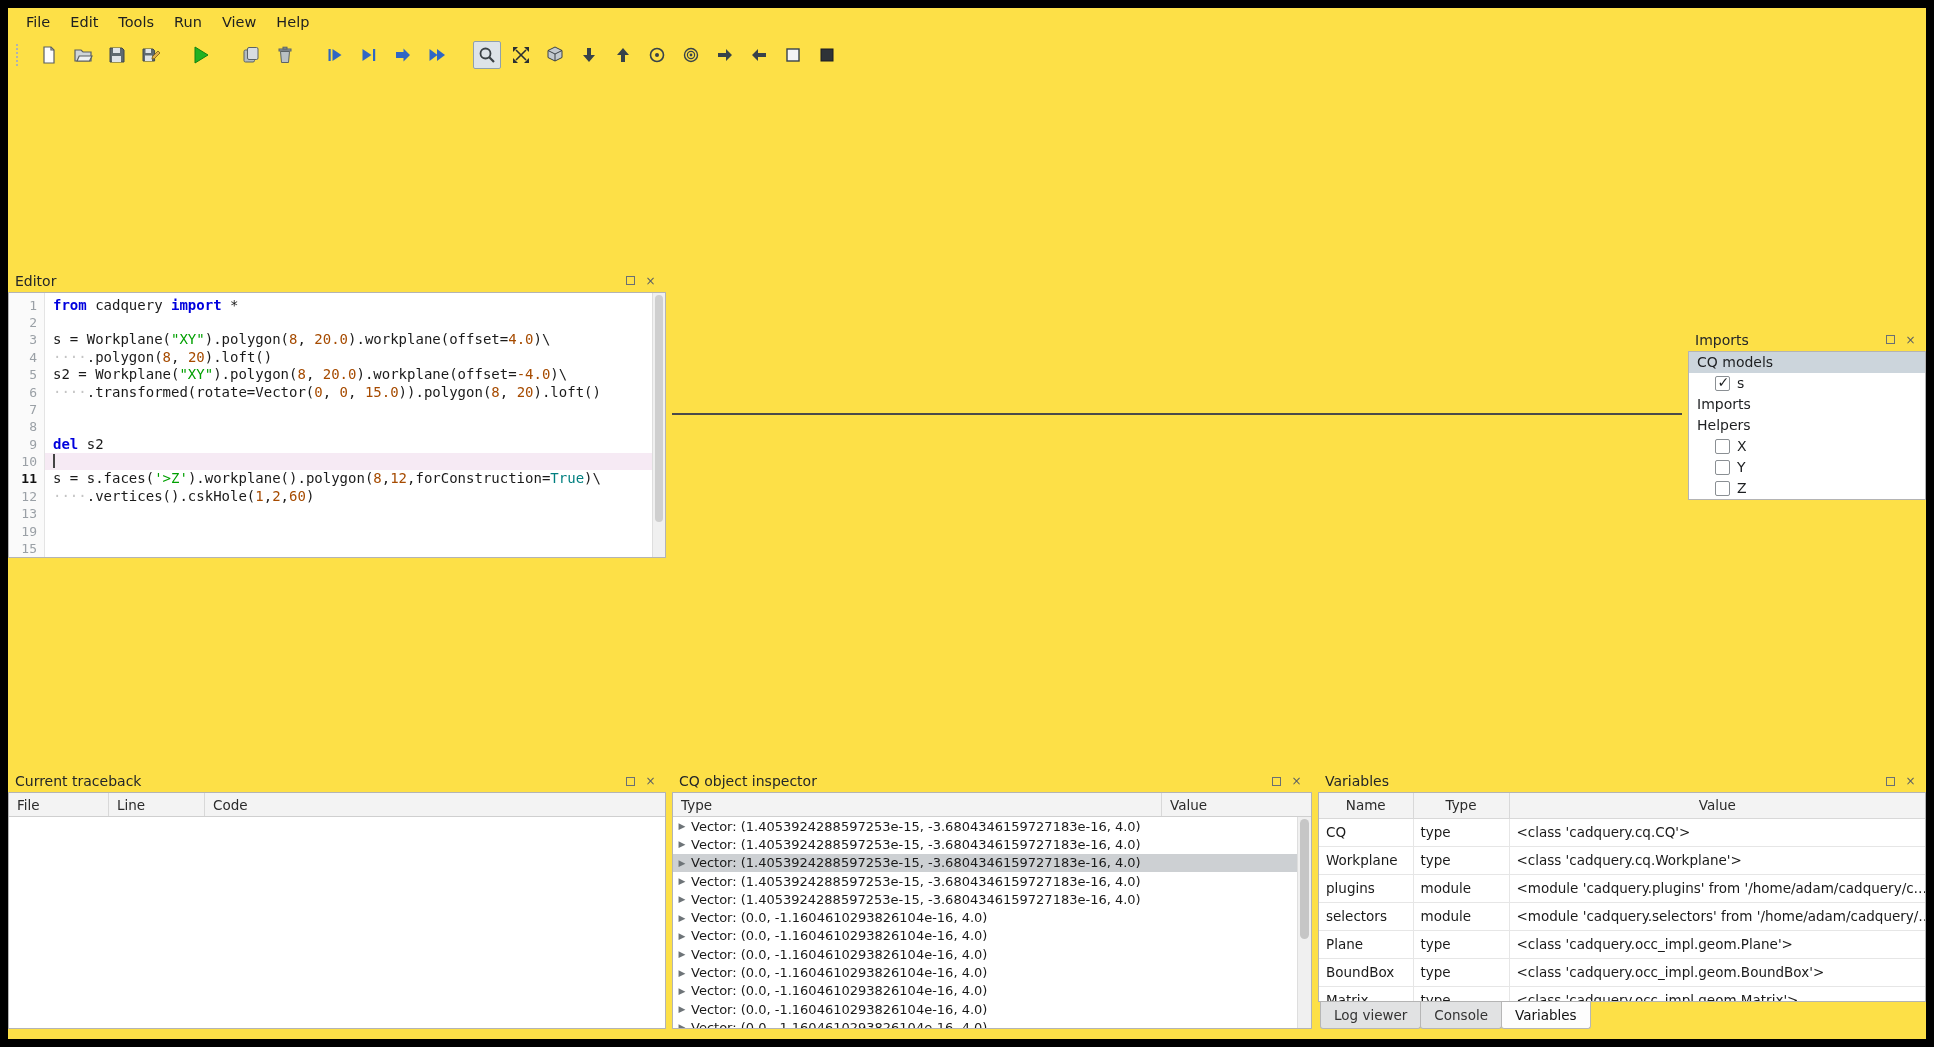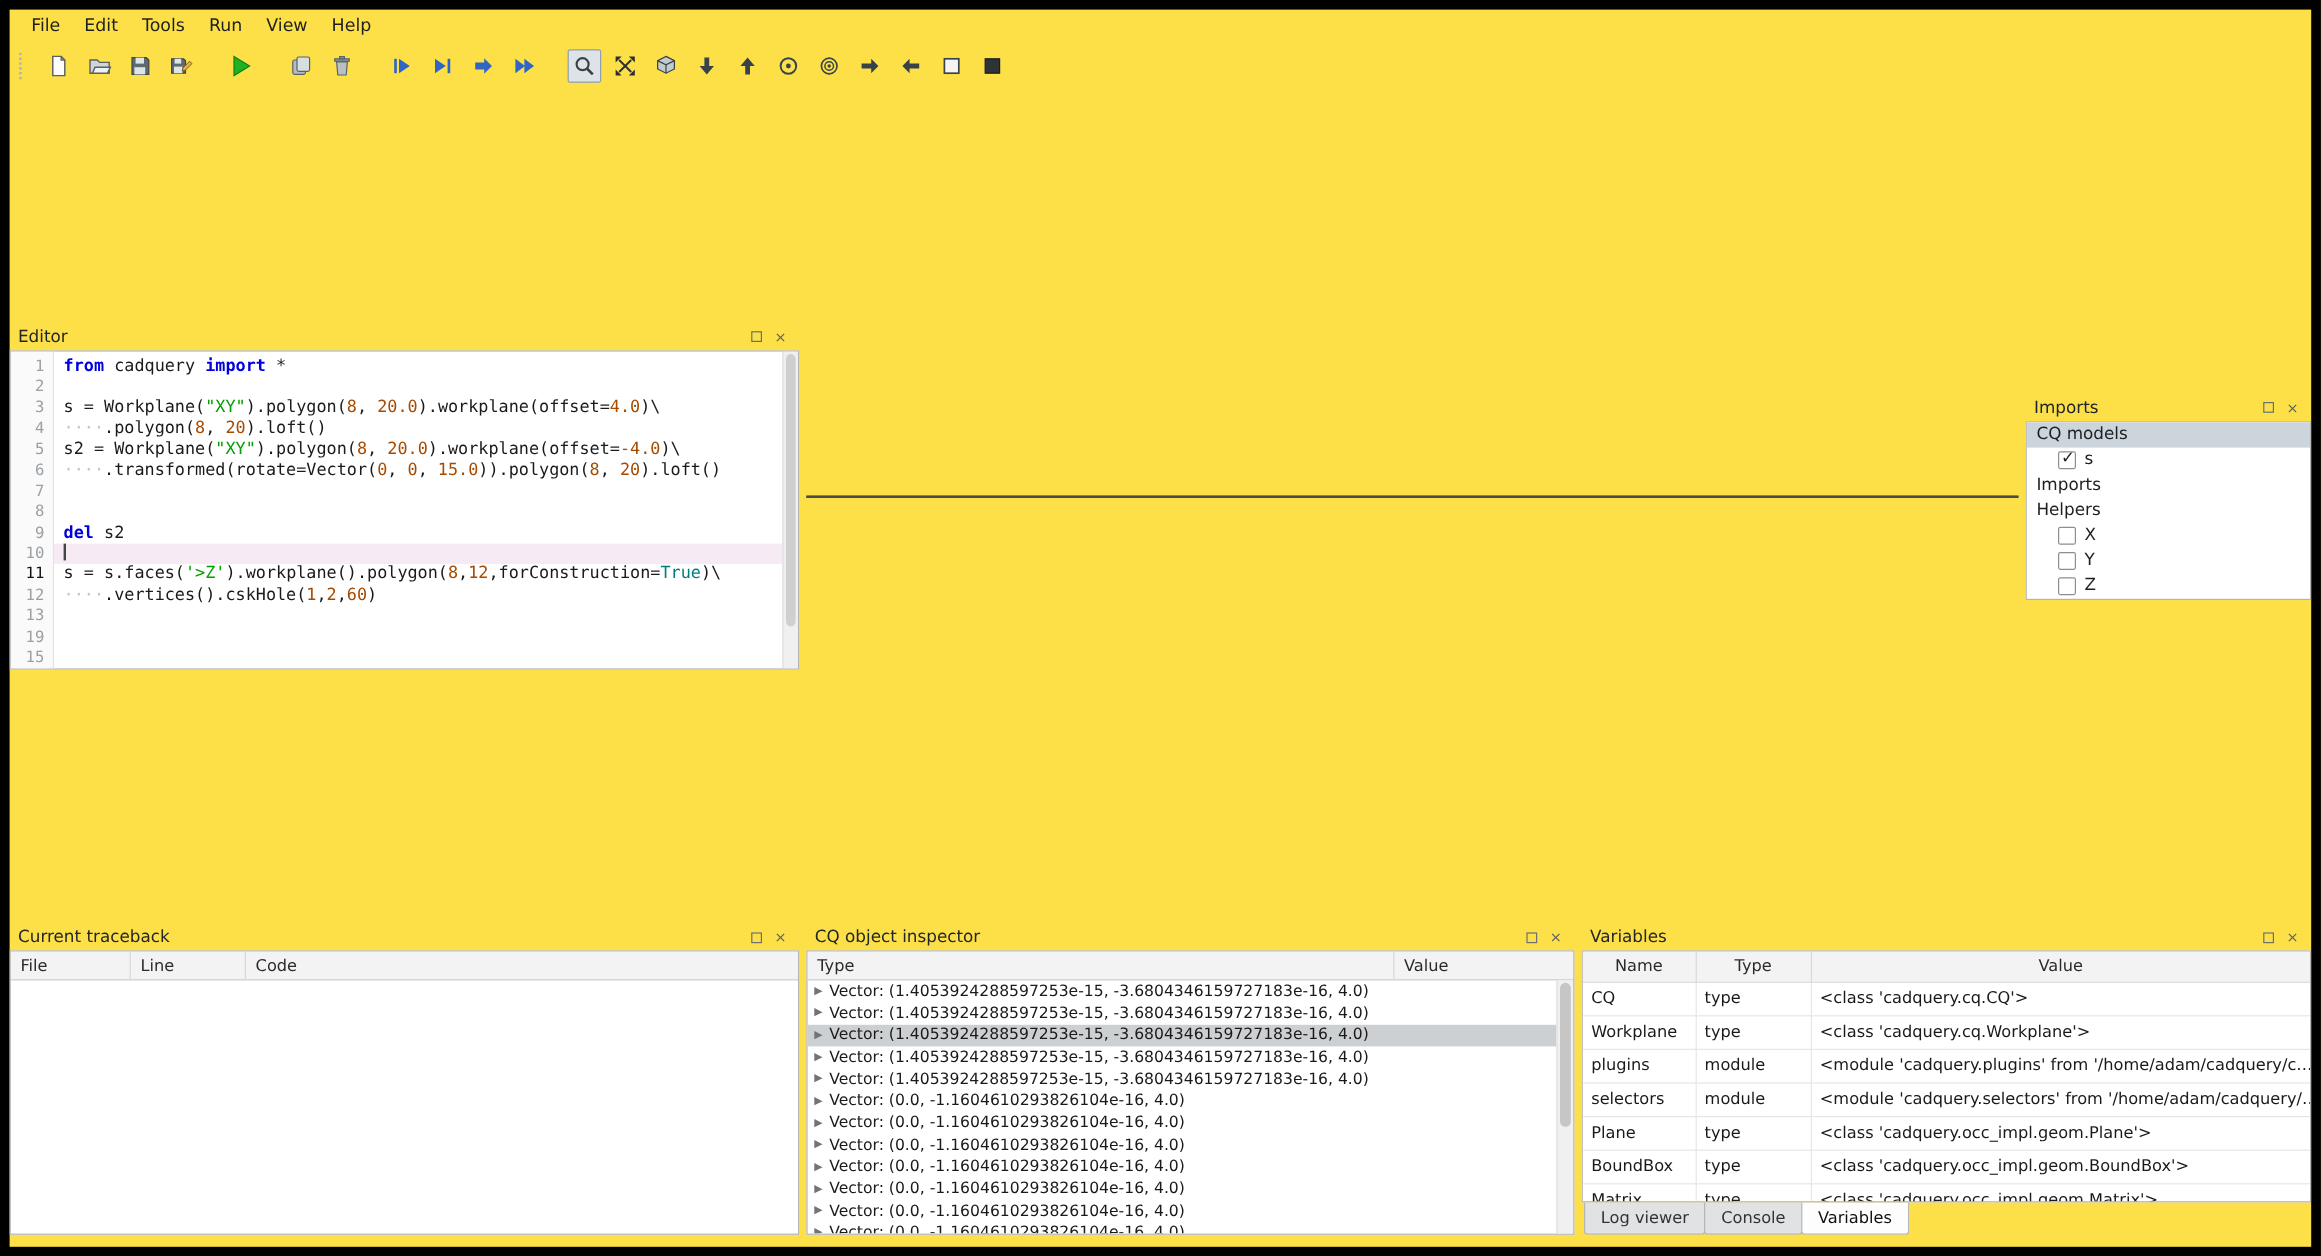--- a/index.html
+++ b/index.html
@@ -27,21 +27,21 @@
   .dock-title .spacer { flex:1; }
   .dock-btn { width:17px; height:16px; display:flex; align-items:center; justify-content:center; color:#5a5f63; font-size:12px; margin-left:3px; cursor:default; }
   .float-glyph { width:9px; height:9px; border:1.5px solid #6a6f73; display:block; }
   .dock-body { flex:1 1 auto; background:#fff; border:1px solid #b4b4b4; overflow:hidden; position:relative; min-height:0; }
 
   
   .editor-dock { width:658px; flex:0 0 auto; }
   .editor-body { display:flex; font-family:"DejaVu Sans Mono",monospace; }
   .gutter { width:36px; background:#fafafa; border-right:1px solid #e4e4e4; color:#9aa0a6; text-align:right; padding:4px 7px 0 0; font-size:13px; flex:0 0 auto; }
   .ln { height:17.4px; line-height:17.4px; }
-  .ln.cur { color:#111; font-weight:normal; }
+  .ln.cur { color:#111; font-weight:bold; }
   .code-area { flex:1; padding-top:4px; overflow:hidden; }
   .cl { height:17.4px; line-height:17.4px; white-space:pre; padding-left:8px; font-size:14px; color:#1a1a1a; }
   .cl.cur { background:#f6eaf4; }
   .cl.cur::before { content:""; display:inline-block; width:1.5px; height:14px; background:#444; vertical-align:-2px; }
   .tok-p { color:#1a1a1a; }
   .tok-k { color:#0000dd; font-weight:bold; }
   .tok-s { color:#00a000; }
   .tok-n { color:#a64b00; }
   .tok-b { color:#007f7f; }
   .tok-w { color:#c4c4c4; }

